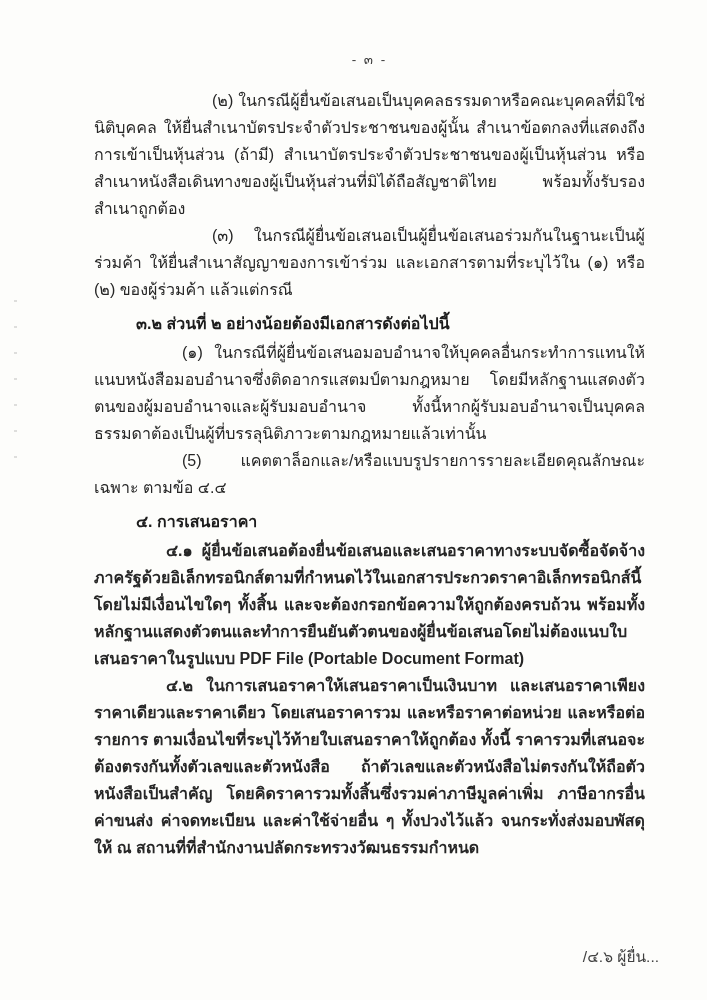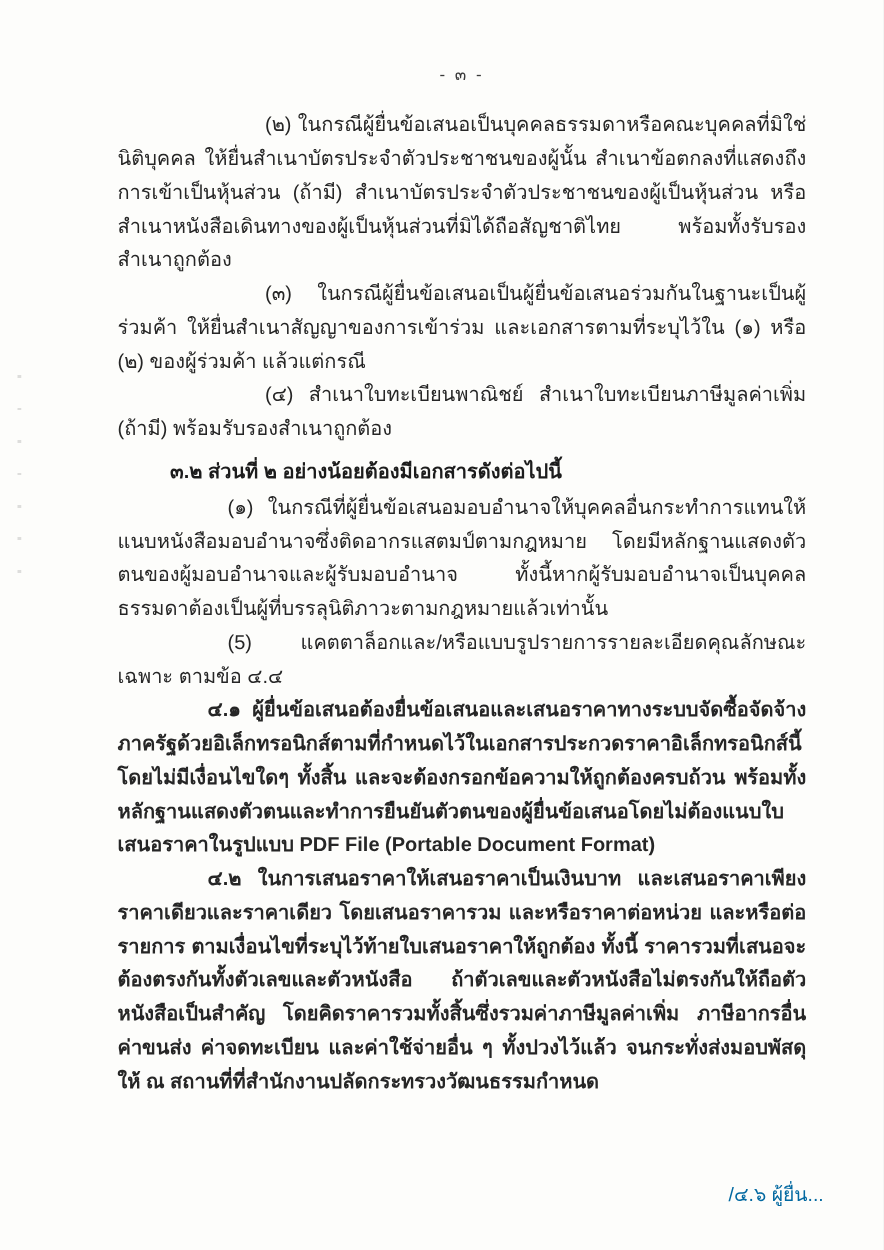--- a/index.html
+++ b/index.html
@@ -40,21 +40,21 @@
     font-weight: 700;
     color: #1c1c1c;
     text-align: left;
   }
   .gap-top { margin-top: 6px; }
   .continuation {
     position: absolute;
     right: 48px;
     bottom: 30px;
     font-size: 15.5px;
-    color: #0369a1;
+    color: #404040;
   }
   
   .scan-speck {
     position: absolute;
     left: 14px;
     top: 300px;
     width: 3px;
     height: 180px;
     background: repeating-linear-gradient(
       to bottom, rgba(80,80,80,0.18) 0 2px, transparent 2px 26px);
@@ -65,29 +65,29 @@
 
 <div class="page">
   <div class="scan-speck"></div>
 
   <div class="page-number">- ๓ -</div>
 
   <p class="para indent-a">(๒)  ในกรณีผู้ยื่นข้อเสนอเป็นบุคคลธรรมดาหรือคณะบุคคลที่มิใช่นิติบุคคล ให้ยื่นสำเนาบัตรประจำตัวประชาชนของผู้นั้น สำเนาข้อตกลงที่แสดงถึงการเข้าเป็นหุ้นส่วน (ถ้ามี)  สำเนาบัตรประจำตัวประชาชนของผู้เป็นหุ้นส่วน หรือสำเนาหนังสือเดินทางของผู้เป็นหุ้นส่วนที่มิได้ถือสัญชาติไทย พร้อมทั้งรับรองสำเนาถูกต้อง</p>
 
   <p class="para indent-a">(๓)  ในกรณีผู้ยื่นข้อเสนอเป็นผู้ยื่นข้อเสนอร่วมกันในฐานะเป็นผู้ร่วมค้า ให้ยื่นสำเนาสัญญาของการเข้าร่วม และเอกสารตามที่ระบุไว้ใน (๑) หรือ (๒) ของผู้ร่วมค้า แล้วแต่กรณี</p>
 
-  <p class="para indent-a">(๔)  สำเนาใบทะเบียนพาณิชย์ สำเนาใบทะเบียนภาษีมูลค่าเพิ่ม (ถ้ามี) พร้อมรับรองสำเนาถูกต้อง</p>
 
 
   <p class="heading">๓.๒ ส่วนที่ ๒  อย่างน้อยต้องมีเอกสารดังต่อไปนี้</p>
 
   <p class="para indent-b">(๑) ในกรณีที่ผู้ยื่นข้อเสนอมอบอำนาจให้บุคคลอื่นกระทำการแทนให้แนบหนังสือมอบอำนาจซึ่งติดอากรแสตมป์ตามกฎหมาย โดยมีหลักฐานแสดงตัวตนของผู้มอบอำนาจและผู้รับมอบอำนาจ ทั้งนี้หากผู้รับมอบอำนาจเป็นบุคคลธรรมดาต้องเป็นผู้ที่บรรลุนิติภาวะตามกฎหมายแล้วเท่านั้น</p>
 
   <p class="para indent-b">(5) แคตตาล็อกและ/หรือแบบรูปรายการรายละเอียดคุณลักษณะเฉพาะ ตามข้อ ๔.๔</p>
 
 
+  <p class="heading">๔.  การเสนอราคา</p>
 
   <p class="para indent-c">๔.๑ ผู้ยื่นข้อเสนอต้องยื่นข้อเสนอและเสนอราคาทางระบบจัดซื้อจัดจ้างภาครัฐด้วยอิเล็กทรอนิกส์ตามที่กำหนดไว้ในเอกสารประกวดราคาอิเล็กทรอนิกส์นี้ โดยไม่มีเงื่อนไขใดๆ ทั้งสิ้น และจะต้องกรอกข้อความให้ถูกต้องครบถ้วน พร้อมทั้งหลักฐานแสดงตัวตนและทำการยืนยันตัวตนของผู้ยื่นข้อเสนอโดยไม่ต้องแนบใบเสนอราคาในรูปแบบ PDF File (Portable Document Format)</p>
 
   <p class="para indent-c">๔.๒ ในการเสนอราคาให้เสนอราคาเป็นเงินบาท และเสนอราคาเพียงราคาเดียวและราคาเดียว โดยเสนอราคารวม และหรือราคาต่อหน่วย และหรือต่อรายการ ตามเงื่อนไขที่ระบุไว้ท้ายใบเสนอราคาให้ถูกต้อง ทั้งนี้ ราคารวมที่เสนอจะต้องตรงกันทั้งตัวเลขและตัวหนังสือ ถ้าตัวเลขและตัวหนังสือไม่ตรงกันให้ถือตัวหนังสือเป็นสำคัญ โดยคิดราคารวมทั้งสิ้นซึ่งรวมค่าภาษีมูลค่าเพิ่ม ภาษีอากรอื่น ค่าขนส่ง ค่าจดทะเบียน และค่าใช้จ่ายอื่น ๆ ทั้งปวงไว้แล้ว จนกระทั่งส่งมอบพัสดุให้ ณ สถานที่ที่สำนักงานปลัดกระทรวงวัฒนธรรมกำหนด</p>
 
   <div class="continuation">/๔.๖ ผู้ยื่น...</div>
 </div>
 
 </body></html>

